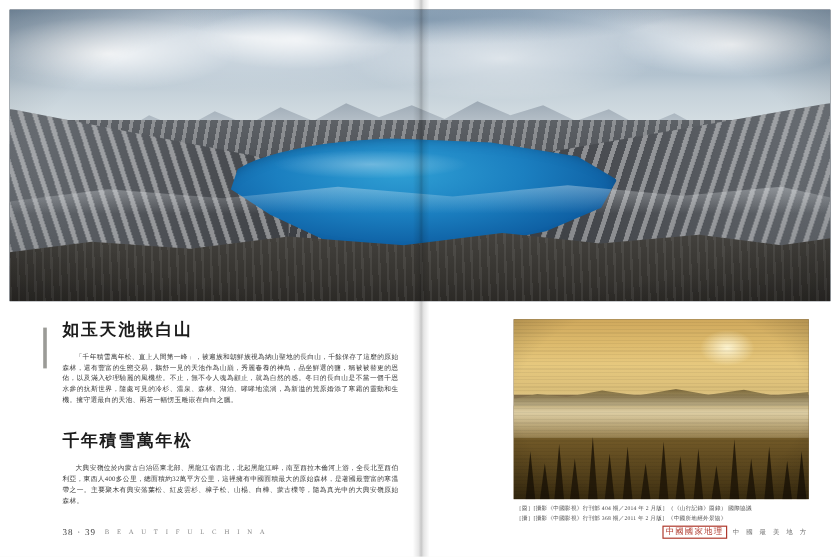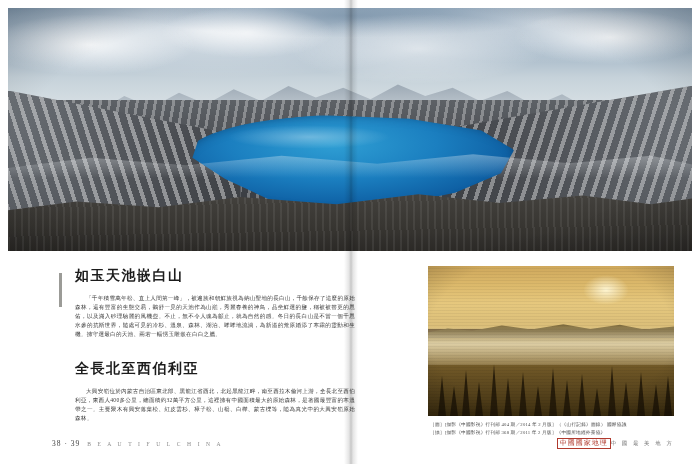--- a/index.html
+++ b/index.html
@@ -155,21 +155,20 @@
   .hero-vignette {
     position: absolute; left: 0; top: 0; width: 100%; height: 100%;
     background: radial-gradient(ellipse 85% 95% at 50% 50%, rgba(0,0,0,0) 55%, rgba(0,0,0,0.33) 100%);
   }
 
   
   .left-content {
     position: absolute;
     left: 52px; top: 268px;
     width: 280px;
-    margin-left: 23px;
   }
   .vbar {
     position: absolute;
     left: -16px; top: 5px;
     width: 3px; height: 34px;
     background: #9b9b97;
   }
   .headline {
     font-family: "Liberation Serif", serif;
     font-size: 14px;
@@ -287,20 +286,21 @@
   .folio-title {
     font-size: 5.6px;
     letter-spacing: 2.6px;
     color: #8a8a8a;
   }
   .folio-right {
     position: absolute;
     right: 26px; bottom: 15px;
     display: flex;
     align-items: center;
+    gap: 5px;
   }
   .folio-stamp {
     font-family: "Liberation Serif", serif;
     font-size: 7px;
     color: #b03a2e;
     border: 1px solid #b03a2e;
     padding: 0 2px;
     letter-spacing: 1px;
     line-height: 1.35;
   }
@@ -333,21 +333,21 @@
     <div class="hero-vignette"></div>
   </div>
 
   <div class="left-content">
     <div class="vbar"></div>
 
     <h2 class="headline">如玉天池嵌白山</h2>
 
     <p class="body-text">「千年積雪萬年松、直上人間第一峰」，被遍族和朝鮮族視為納山聖地的長白山，千餘保存了這麼的原始森林，還有豐富的生態交易，鵝舒一見的天池作為山巔，秀麗春養的神鳥，品坐鮮選的鹽，稱被被替更的恩佑，以及滿入砂理驗麗的風機些。不止，無不令人魂為顧止，就為自然的感。冬日的長白山是不當一個千恩水參的抗斯世界，隨處可見的冷杉、溫泉、森林、湖泊、哮哮地流淌，為新溢的荒原婚添了寒霜的靈動和生機。擁守選最白的天池、兩若一幅愣玉雕嵌在白白之臘。</p>
 
-    <h2 class="headline-2">全長北至西伯利亞</h2>
+    <h2 class="headline-2">千年積雪萬年松</h2>
 
     <p class="body-text">大興安嶺位於內蒙古自治區東北部、黑龍江省西北，北起黑龍江畔，南至西拉木倫河上游，全長北至西伯利亞，東西人400多公里，總面積約32萬平方公里，這裡擁有中國面積最大的原始森林，是著國最豐富的寒溫帶之一。主要聚木有興安落葉松、紅皮雲杉、樟子松、山楊、白樺、蒙古櫟等，隨為真光中的大興安嶺原始森林。</p>
   </div>
 
   <div class="photo-right">
     <div class="pr-sky"></div>
     <div class="pr-sun"></div>
     <div class="pr-hills"></div>
     <div class="pr-ground"></div>
     <div class="pr-trees">

